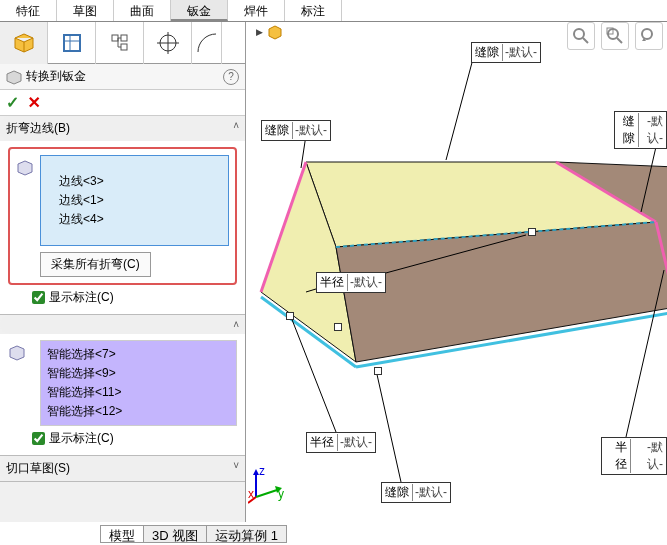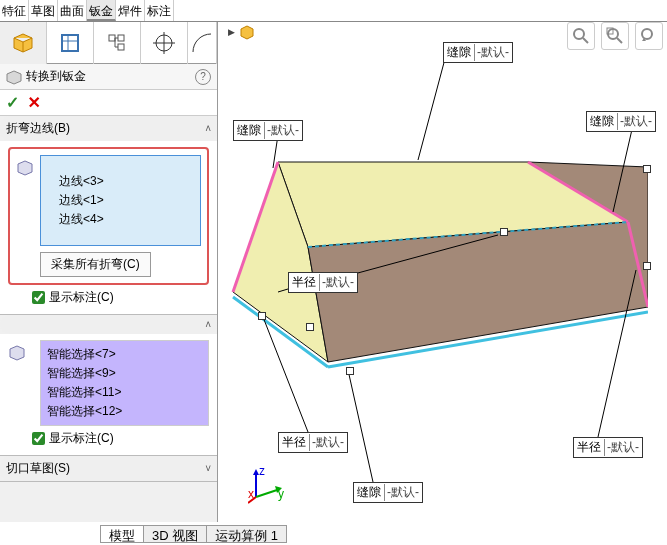--- a/index.html
+++ b/index.html
@@ -1,38 +1,38 @@
 <!DOCTYPE html>
 <html><head>
 <meta charset="utf-8">
 <style>
 * { box-sizing: border-box; margin: 0; padding: 0; font-family: "Microsoft YaHei", sans-serif; font-size: 12px; }
 body { width: 667px; height: 545px; background: #fff; overflow: hidden; position: relative; }
 
 .top-tabs { display: flex; background: #fff; border-bottom: 1px solid #888; height: 22px; }
-.top-tab { padding: 3px 2px; border-right: 1px solid #ccc; cursor: pointer; }
+.top-tab { padding: 3px 16px; border-right: 1px solid #ccc; cursor: pointer; }
 .top-tab.active { background: #e8e8e8; border-bottom: 2px solid #888; }
 
 .main { display: flex; height: 500px; }
-.left-panel { width: 218px; border-right: 1px solid #999; background: #f0f0f0; display: flex; flex-direction: column; }
+.left-panel { width: 246px; border-right: 1px solid #999; background: #f0f0f0; display: flex; flex-direction: column; }
 
 .icon-row { display: flex; background: #fff; border-bottom: 1px solid #999; height: 42px; }
 .icon-tab { width: 48px; height: 42px; border-right: 1px solid #ccc; display: flex; align-items: center; justify-content: center; cursor: pointer; }
 .icon-tab.active { background: #eee; }
 .cube-ico { width: 22px; height: 22px; }
 
 .title-bar { display: flex; align-items: center; padding: 4px 6px; background: #f6f6f6; border-bottom: 1px solid #ccc; }
 .title-bar .help { margin-left: auto; color: #666; width:16px; height:16px; border:1px solid #888; border-radius:50%; text-align:center; line-height:14px; font-size:10px; }
 
 .action-row { display: flex; gap: 8px; padding: 3px 6px; background: #fff; border-bottom: 1px solid #ccc; align-items: center; }
 .check-ico { color: #2a8a2a; font-size: 16px; font-weight: bold; }
 .x-ico { color: #d00; font-size: 16px; font-weight: bold; }
 
 .section { border-bottom: 1px solid #bbb; }
-.section-head { display: flex; align-items: center; padding: 4px 6px; background: #efefef; cursor: pointer; border-radius: 10px; }
+.section-head { display: flex; align-items: flex-start; padding: 4px 6px; background: #efefef; cursor: pointer; border-radius: 10px; }
 .section-head .chev { margin-left: auto; font-size: 10px; color: #555; }
 .section-body { padding: 6px 8px; background: #fff; }
 .hl-box { border: 2px solid #d55; border-radius: 4px; padding: 6px; }
 .listbox { border: 1px solid #4a90d9; background: #d9ecf9; min-height: 70px; padding: 16px; margin-left: 24px; margin-bottom: 6px; }
 .listbox2 { border: 1px solid #ccc; background: #c4b5fd; min-height: 60px; padding: 4px; margin-left: 32px; }
 .list-item { padding: 1px 2px; }
 .btn { border: 1px solid #999; background: #fafafa; padding: 3px 10px; margin-left: 24px; cursor: pointer; display: inline-block; }
 .cb-row { display: flex; align-items: center; gap: 4px; margin: 4px 0 2px 24px; }
 .cb-row input { accent-color: #2a8a2a; }
 .cube-mini { width:18px; height:18px; position:absolute; margin-top:4px; }

